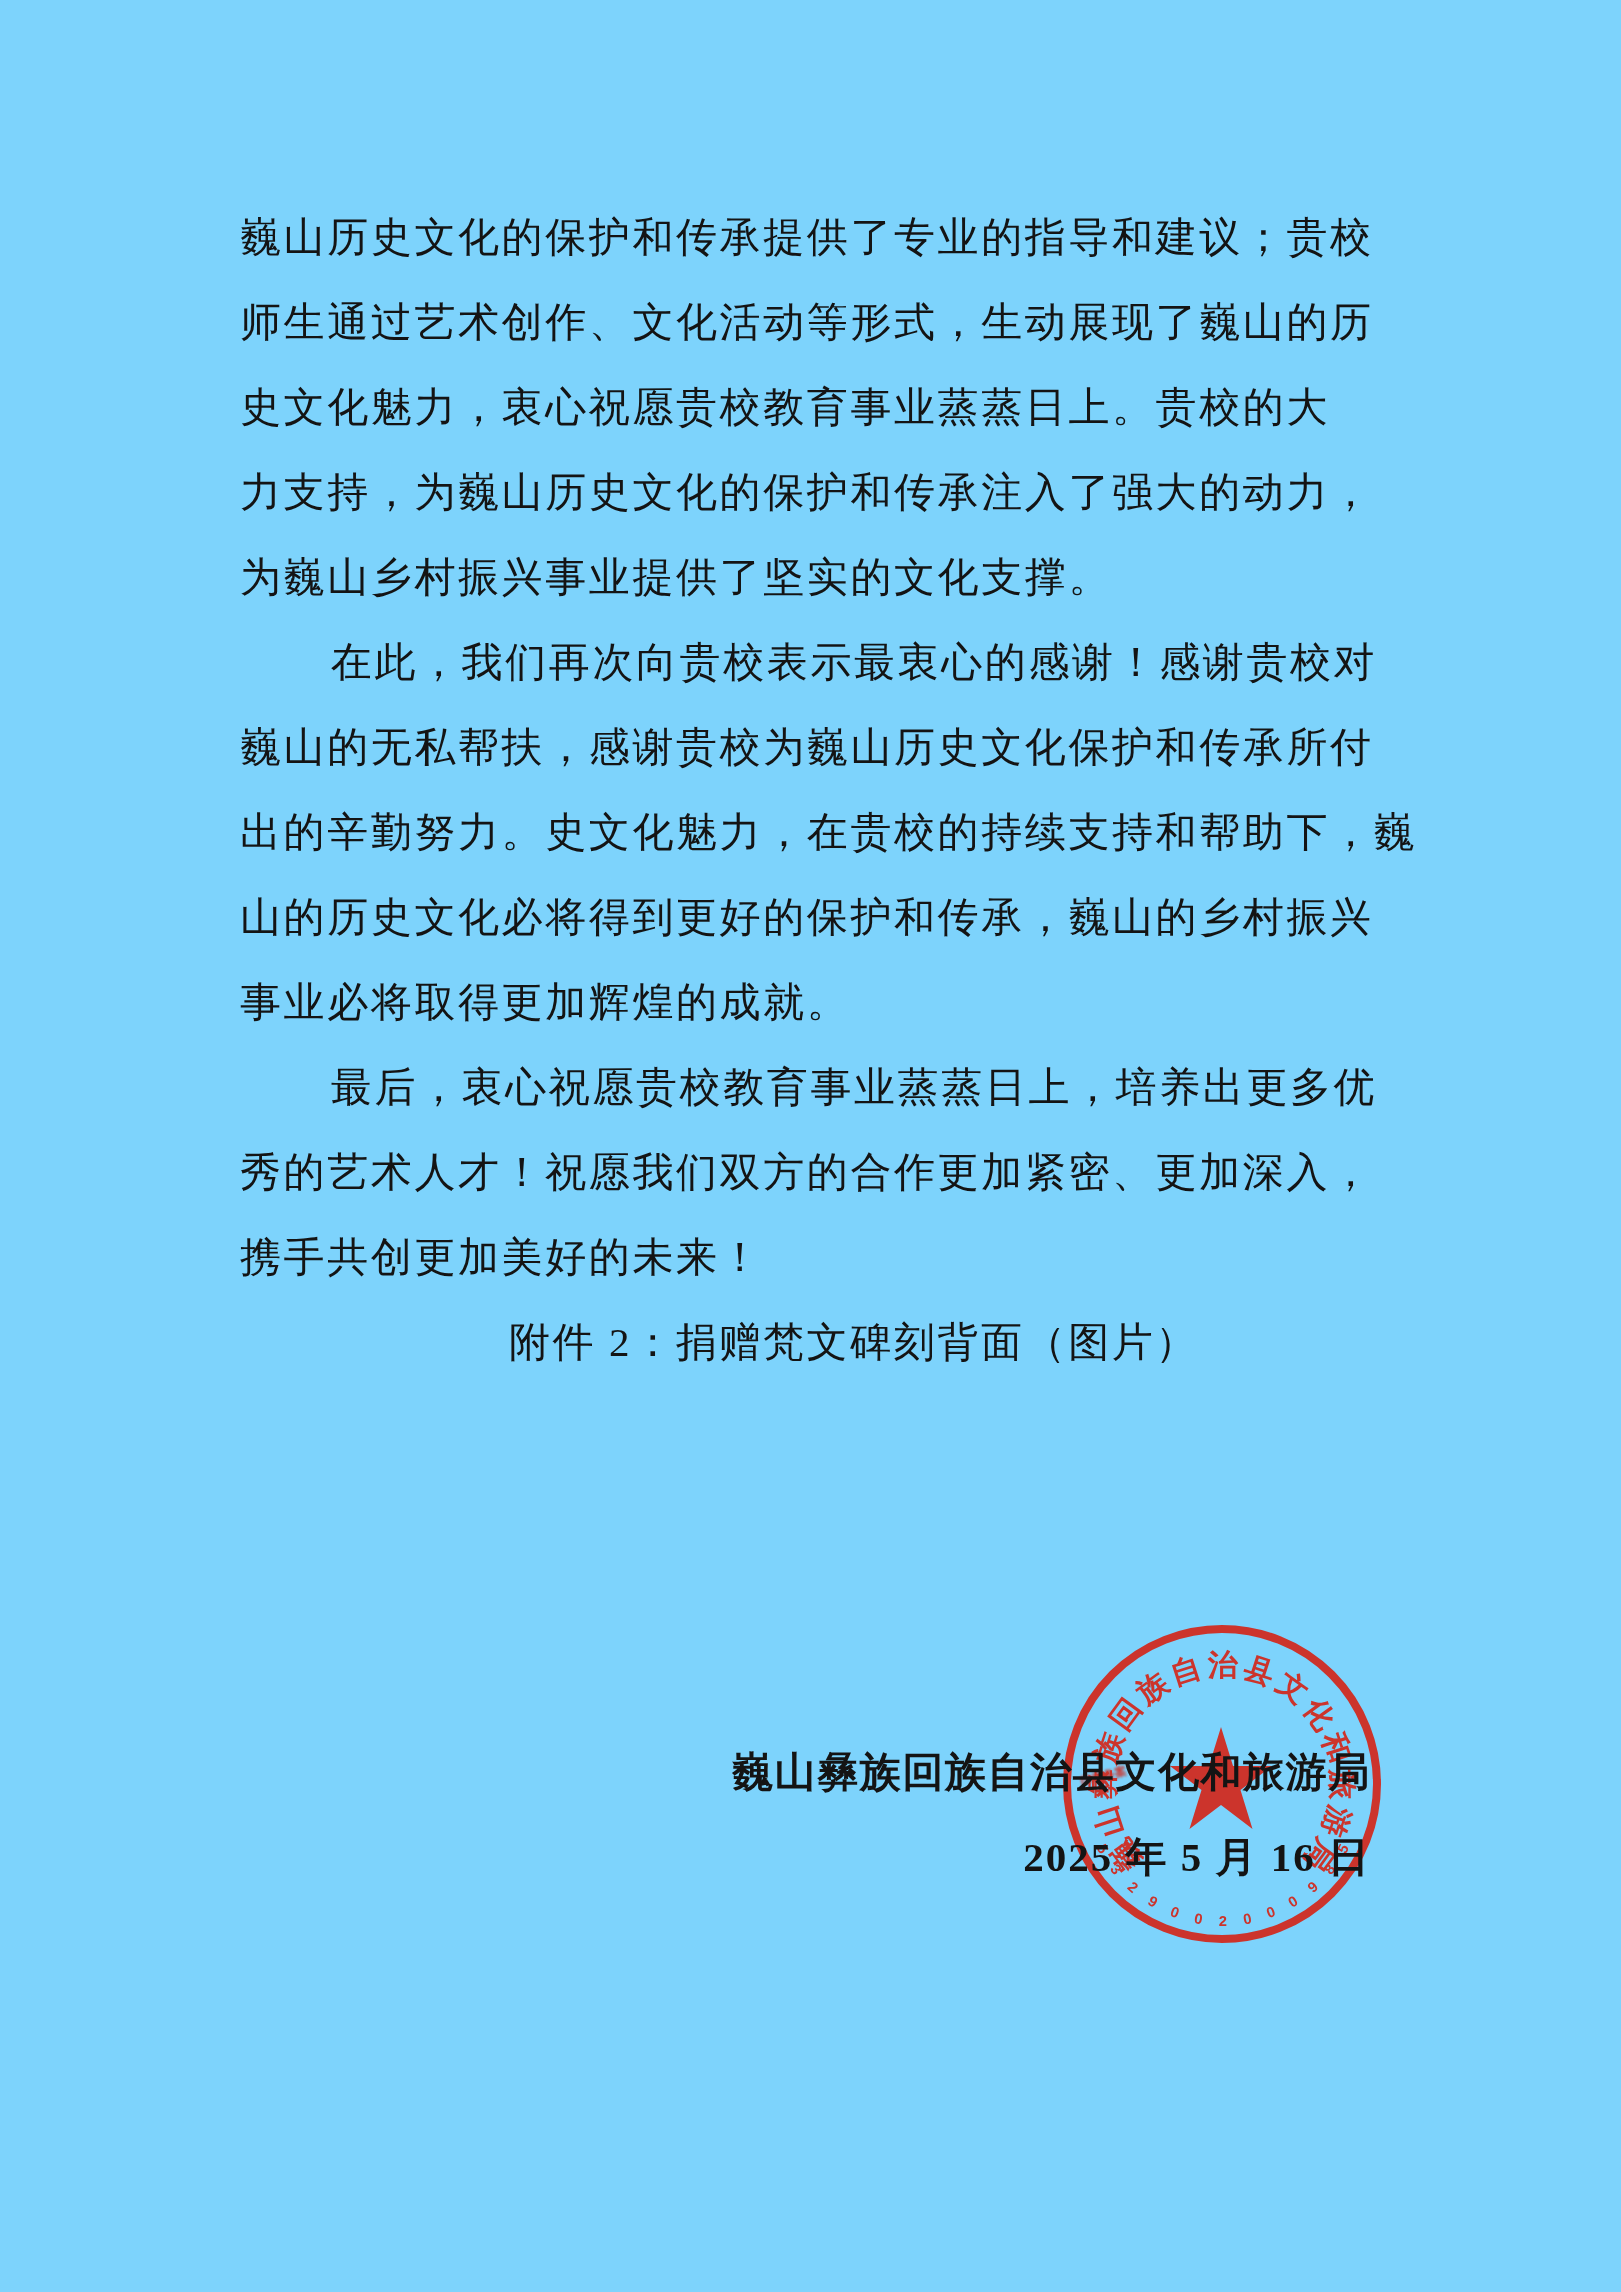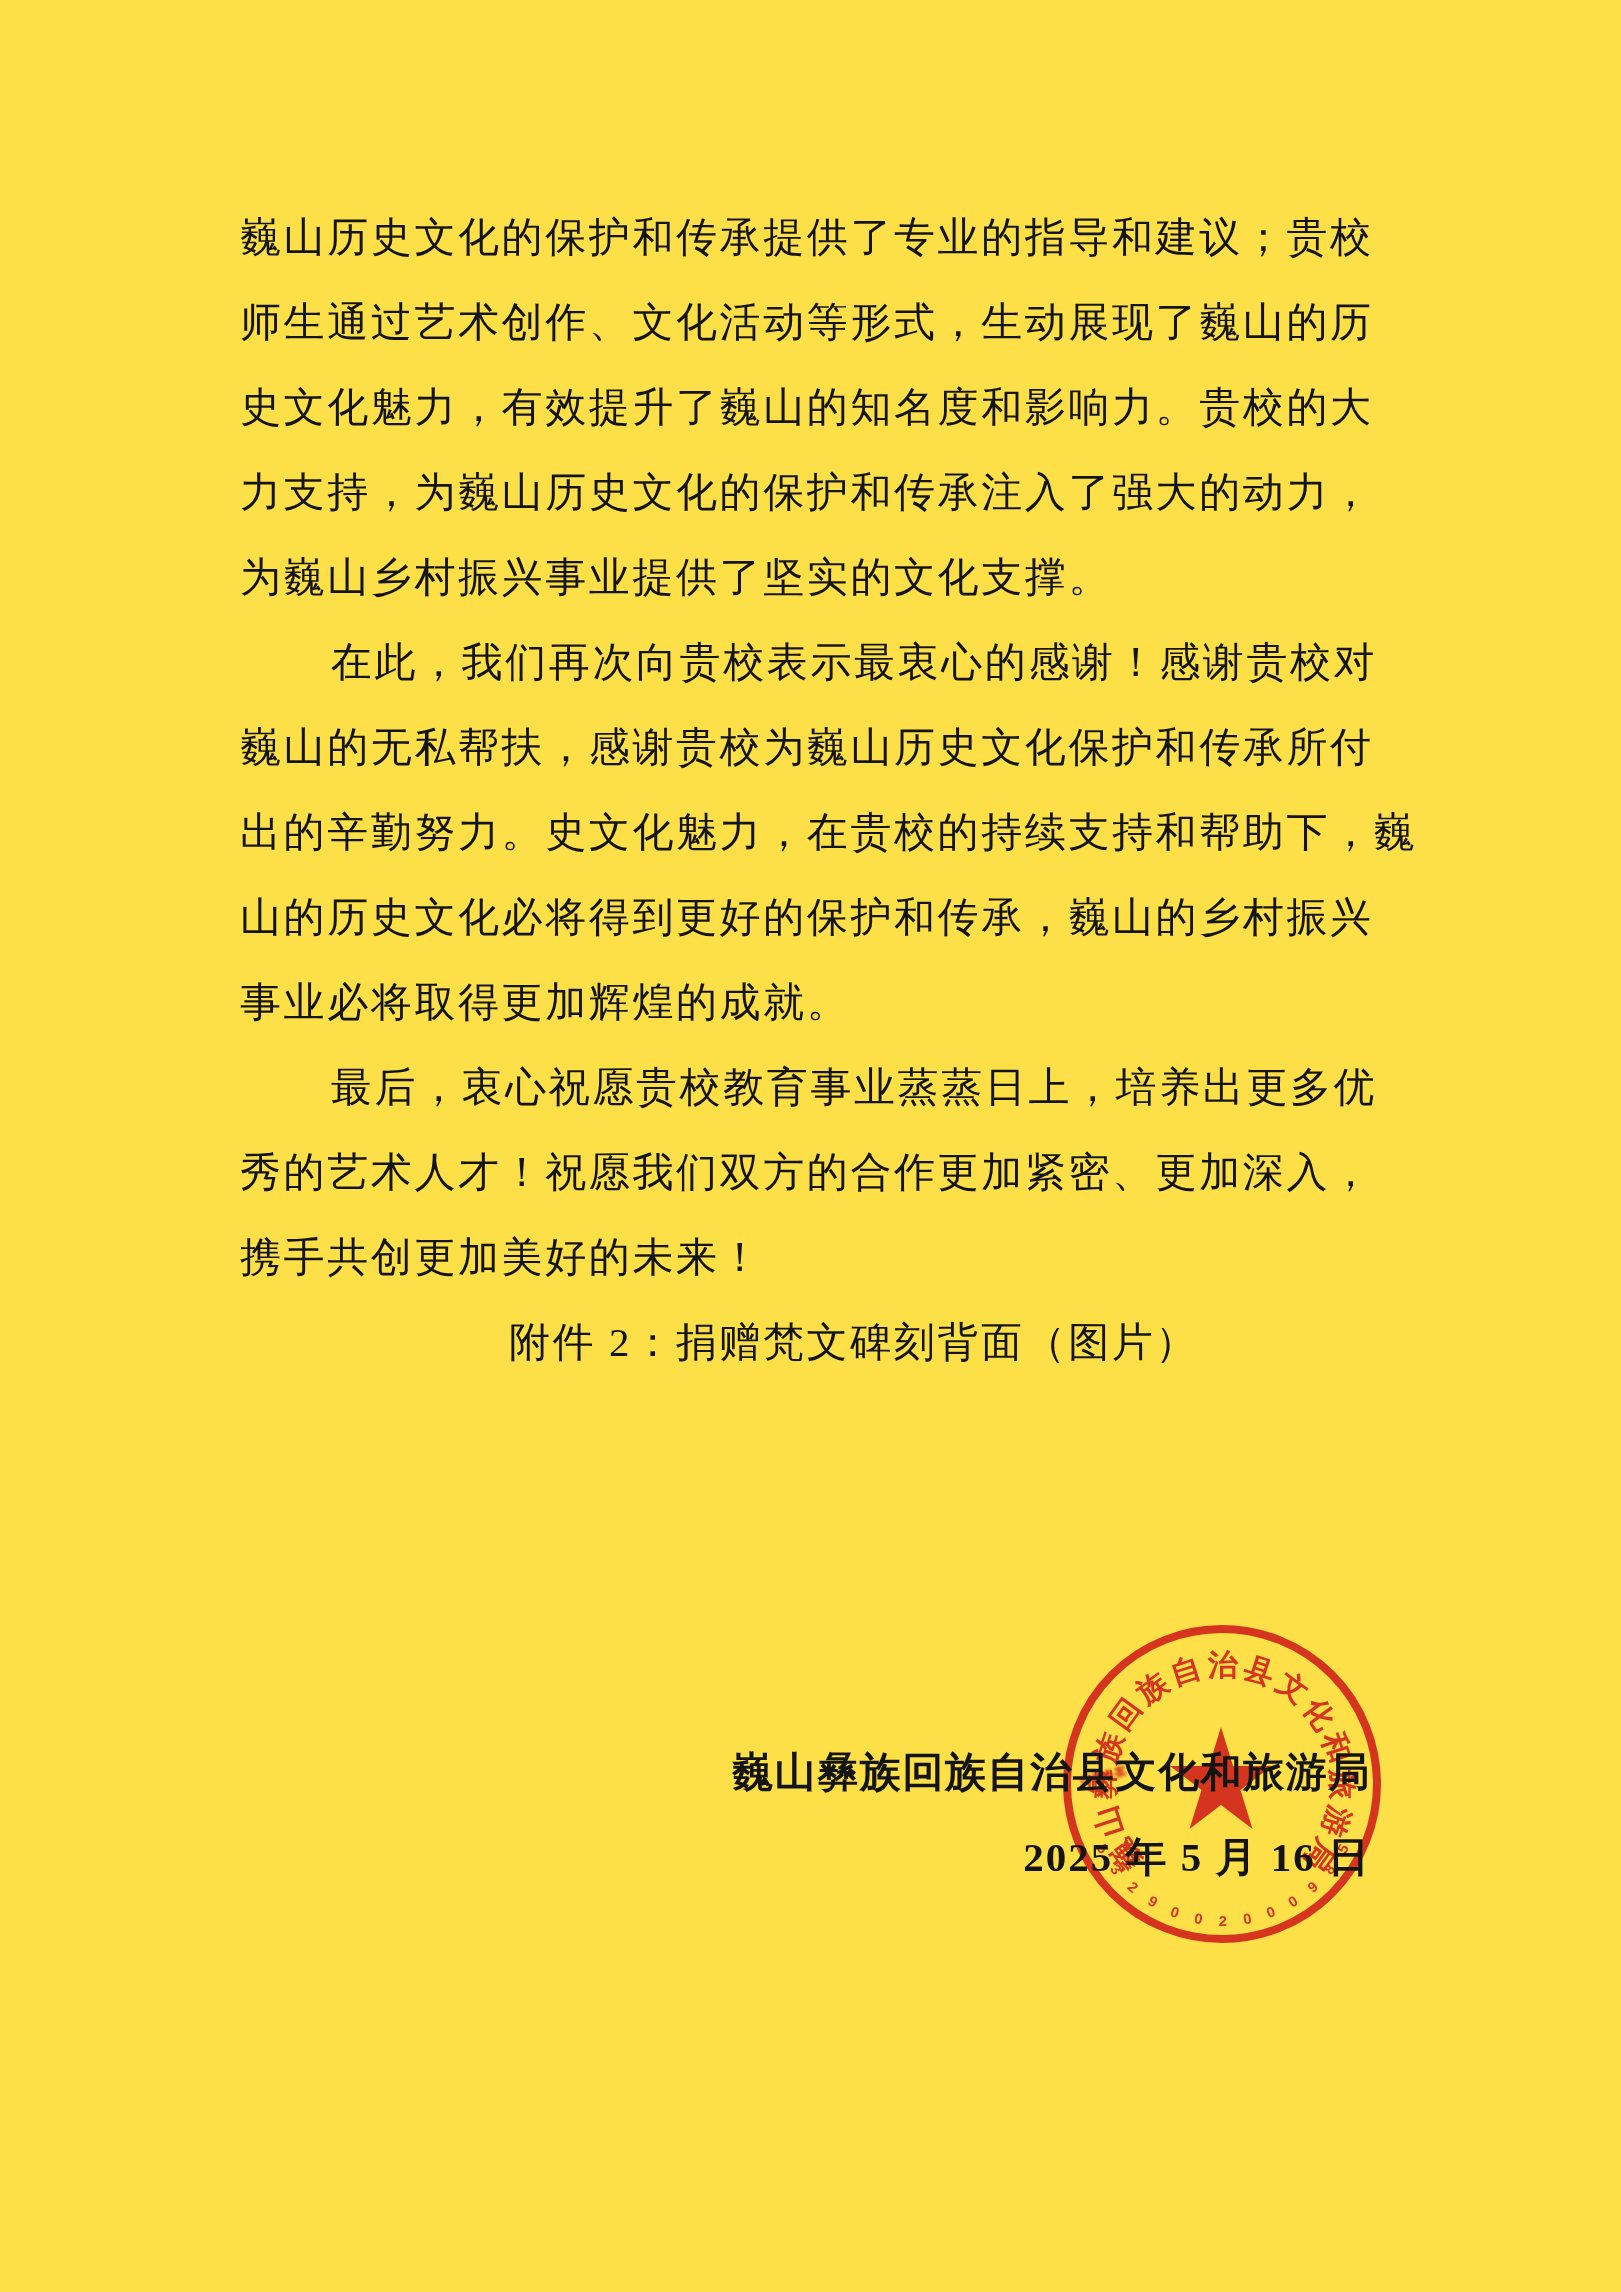--- a/index.html
+++ b/index.html
@@ -1,19 +1,19 @@
 <!DOCTYPE html>
 <html><head>
 <meta charset="utf-8">
 <style>
   html,body{margin:0;padding:0;background:#888;}
   .page{
     position:relative;
     width:1621px;height:2293px;
-    background:#fde047;
+    background:#7dd3fc;
     overflow:hidden;
     font-family:"Liberation Serif","DejaVu Serif",serif;
   }
   
   .body-block{
     position:absolute;
     left:240px;top:195px;width:1141px;
     z-index:2;
   }
   .body-line{
@@ -77,21 +77,21 @@
   }
 </style>
 </head>
 <body>
 
 <div class="page">
 
   <div class="body-block" id="bodyBlock">
       <div class="body-line">巍山历史文化的保护和传承提供了专业的指导和建议；贵校</div>
       <div class="body-line">师生通过艺术创作、文化活动等形式，生动展现了巍山的历</div>
-      <div class="body-line">史文化魅力，有效提升了巍山的知名度和影响力。贵校的大</div>
+      <div class="body-line">史文化魅力，衷心祝愿贵校教育事业蒸蒸日上。贵校的大</div>
       <div class="body-line">力支持，为巍山历史文化的保护和传承注入了强大的动力，</div>
       <div class="body-line">为巍山乡村振兴事业提供了坚实的文化支撑。</div>
       <div class="body-line indent">在此，我们再次向贵校表示最衷心的感谢！感谢贵校对</div>
       <div class="body-line">巍山的无私帮扶，感谢贵校为巍山历史文化保护和传承所付</div>
       <div class="body-line">出的辛勤努力。史文化魅力，在贵校的持续支持和帮助下，巍</div>
       <div class="body-line">山的历史文化必将得到更好的保护和传承，巍山的乡村振兴</div>
       <div class="body-line">事业必将取得更加辉煌的成就。</div>
       <div class="body-line indent">最后，衷心祝愿贵校教育事业蒸蒸日上，培养出更多优</div>
       <div class="body-line">秀的艺术人才！祝愿我们双方的合作更加紧密、更加深入，</div>
       <div class="body-line">携手共创更加美好的未来！</div>

